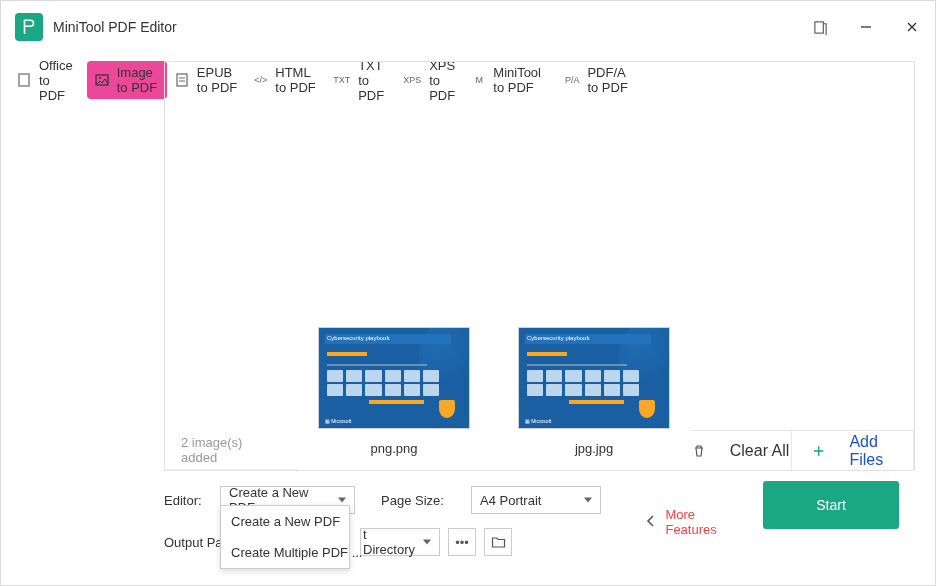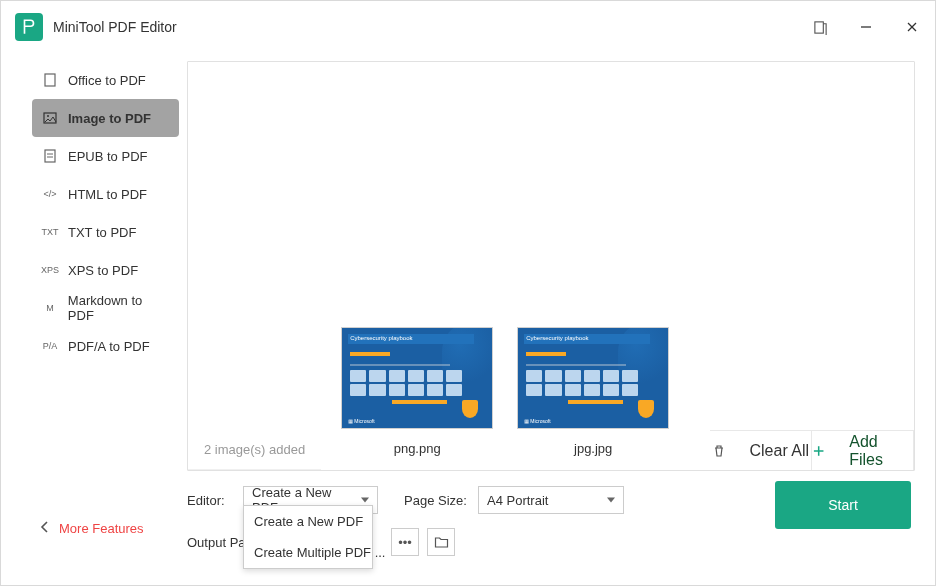--- a/index.html
+++ b/index.html
@@ -6,66 +6,66 @@
 body { width: 936px; height: 586px; background: #fff; border: 1px solid #d9d9d9; position: relative; overflow: hidden; }
 
 .titlebar { height: 52px; display: flex; align-items: center; padding: 0 0 0 14px; }
 .app-logo { width: 28px; height: 28px; background: #1aa784; border-radius: 4px; display: flex; align-items: center; justify-content: center; margin-right: 10px; }
 .app-logo svg { width: 18px; height: 18px; }
 .app-title { font-size: 14px; color: #333; font-weight: 500; }
 .winbtns { margin-left: auto; display: flex; align-items: center; }
 .winbtn { width: 46px; height: 52px; display: flex; align-items: center; justify-content: center; color: #555; cursor: pointer; }
 
 .main { display: flex; height: calc(100% - 52px); }
-.sidebar { width: 163px; padding: 8px 8px 0 8px; display: flex; flex-direction: column; margin-left: 23px; }
+.sidebar { width: 163px; padding: 8px 8px 0 8px; display: flex; flex-direction: row; }
 .side-item { height: 38px; display: flex; align-items: center; padding: 0 8px; border-radius: 4px; cursor: pointer; margin-bottom: 0; }
-.side-item.selected { background: #a3a3a3; font-weight: 700; }
+.side-item.selected { background: #ec4899; font-weight: 400; }
 .side-icon { width: 20px; height: 20px; display: flex; align-items: center; justify-content: center; margin-right: 8px; font-size: 9px; color: #666; font-weight: 500; }
 .side-label { font-size: 13px; color: #333; }
 .side-footer { margin-top: auto; padding: 0 0 48px 0; }
 .more-features { display: flex; align-items: center; cursor: pointer; padding: 0 8px; }
 .more-features .chev { margin-right: 10px; color: #555; }
 .more-features span { font-size: 13px; color: #ef4444; }
 
 .content { flex: 1; padding: 8px 20px 0 0; display: flex; flex-direction: column; }
 .panel { border: 1px solid #e1e1e1; border-radius: 1px; flex: 1; display: flex; flex-direction: row; min-height: 0; align-items: flex-end; }
 .panel-header { height: 40px; display: flex; align-items: center; padding: 0 16px; color: #999; font-size: 13px; border-bottom: 1px solid #f0f0f0; }
-.thumbs { flex: 1; padding: 14px 20px; display: flex; gap: 24px; align-items: flex-start; }
+.thumbs { flex: 1; padding: 14px 20px; display: flex; gap: 48px; align-items: flex-start; }
 .thumb { display: flex; flex-direction: column; align-items: center; cursor: pointer; }
 .thumb-img { width: 152px; height: 102px; border: 1px solid #d0d0d0; background: #1b5fa3; position: relative; overflow: hidden; }
 .thumb-title-bar { position: absolute; top: 6px; left: 6px; right: 18px; height: 10px; background: #2272bb; }
 .thumb-title-txt { position: absolute; top: 7px; left: 8px; font-size: 6px; color: #fff; }
 .thumb-stripe { position: absolute; background: #f9a825; height: 4px; }
 .thumb-stripe.s1 { top: 24px; left: 8px; width: 40px; }
 .thumb-stripe.s2 { top: 36px; left: 8px; width: 100px; height: 2px; background: #ddd; opacity: .4; }
 .thumb-stripe.s3 { top: 72px; left: 50px; width: 55px; }
 .thumb-row { position: absolute; left: 8px; right: 30px; height: 12px; display: flex; gap: 3px; }
 .thumb-row.r1 { top: 42px; }
 .thumb-row.r2 { top: 56px; }
 .thumb-cell { flex: 1; background: #bcd6ee; border-radius: 1px; }
 .thumb-shield { position: absolute; right: 14px; bottom: 10px; width: 16px; height: 18px; background: #f9a825; border-radius: 2px 2px 50% 50%; }
 .thumb-dragon { position: absolute; right: -10px; top: -4px; width: 60px; height: 70px; background: radial-gradient(circle at 30% 30%, #2272bb 0%, #1b5fa3 60%); opacity: .7; border-radius: 40%; }
 .thumb-ms { position: absolute; left: 6px; bottom: 4px; font-size: 5px; color: #fff; display: flex; align-items: center; gap: 2px; }
 .thumb-name { margin-top: 12px; font-size: 13px; color: #333; }
 .panel-footer { height: 40px; border-top: 1px solid #e8e8e8; display: flex; }
 .panel-footer .pf-btn { flex: 1; display: flex; align-items: center; justify-content: center; gap: 24px; font-size: 16px; cursor: pointer; color: #333; }
-.panel-footer .pf-btn.add { color: #14532d; }
+.panel-footer .pf-btn.add { color: #1d4ed8; padding-left: 20px; }
 .panel-footer .pf-btn.setting { color: #aaa; }
 .panel-footer .pf-btn:nth-child(2) { border-left: 1px solid #e8e8e8; border-right: 1px solid #e8e8e8; }
 
 .controls { padding: 14px 0 16px 0; position: relative; }
 .ctrl-row { display: flex; align-items: center; height: 30px; margin-bottom: 12px; }
 .ctrl-label { width: 56px; font-size: 13px; color: #333; white-space: nowrap; }
 .select { position: relative; border: 1px solid #ccc; height: 28px; display: flex; align-items: center; padding: 0 24px 0 8px; font-size: 13px; color: #333; cursor: pointer; background: #fff; }
 .select::after { content: ""; position: absolute; right: 8px; top: 50%; width: 0; height: 0; border-left: 4px solid transparent; border-right: 4px solid transparent; border-top: 5px solid #666; transform: translateY(-50%); }
 .sel-options { width: 135px; }
-.sel-pagesize { width: 146px; margin-left: 8px; }
+.sel-pagesize { width: 130px; margin-left: 24px; }
 .btn-square { width: 28px; height: 28px; border: 1px solid #ccc; margin-left: 8px; display: flex; align-items: center; justify-content: center; cursor: pointer; font-size: 13px; color: #555; }
 .row-gap { width: 26px; }
-.start-btn { position: absolute; right: 4px; top: 10px; width: 136px; height: 48px; background: #1aa784; color: #fff; border-radius: 3px; display: flex; align-items: center; justify-content: center; font-size: 14px; cursor: pointer; }
+.start-btn { position: absolute; right: 16px; top: 10px; width: 136px; height: 48px; background: #1aa784; color: #fff; border-radius: 3px; display: flex; align-items: center; justify-content: center; font-size: 14px; cursor: pointer; }
 .dropdown-menu { position: absolute; border: 1px solid #ccc; background: #fff; box-shadow: 0 2px 6px rgba(0,0,0,.15); z-index: 10; }
 .dropdown-item { padding: 8px 10px; font-size: 13px; color: #333; cursor: pointer; white-space: nowrap; }
 </style>
 </head>
 <body>
 
 <div class="titlebar">
   <div class="app-logo">
     <svg viewBox="0 0 24 24" fill="none">
         <path d="M6 3h8a4 4 0 0 1 0 8H6V3zm0 8v10" stroke="#fff" stroke-width="2.2"></path>
@@ -130,21 +130,21 @@
     <div class="side-item">
         <div class="side-icon">TXT</div>
         <div class="side-label">TXT to PDF</div>
       </div>
     <div class="side-item">
         <div class="side-icon">XPS</div>
         <div class="side-label">XPS to PDF</div>
       </div>
     <div class="side-item">
         <div class="side-icon">M</div>
-        <div class="side-label">Markdown to PDF</div>
+        <div class="side-label">MiniTool to PDF</div>
       </div>
     <div class="side-item">
         <div class="side-icon">P/A</div>
         <div class="side-label">PDF/A to PDF</div>
       </div>
     <div class="side-footer">
       <div class="more-features">
         <span class="chev">
           <svg width="9" height="14" viewBox="0 0 9 14">
               <path d="M7 2 L2 7 L7 12" fill="none" stroke="#555" stroke-width="1.6"></path>
@@ -243,20 +243,23 @@
           </div>
         <div class="row-gap"></div>
         <div class="ctrl-label" style="width:66px">Page Size:</div>
         <div class="select sel-pagesize">
             <span>A4 Portrait</span>
           </div>
       </div>
       <div class="ctrl-row">
         <div class="ctrl-label" style="width:72px">Output Pat</div>
         <div style="width:124px"></div>
+        <div class="select" style="width:80px;padding-left:2px">
+            <span>t Directory</span>
+          </div>
         <div class="btn-square">
           <span>•••</span>
         </div>
         <div class="btn-square">
           <svg width="15" height="15" viewBox="0 0 15 15">
               <path d="M1.5 3h4l1.5 1.5H13.5V12h-12z" fill="none" stroke="#555" stroke-width="1.2"></path>
             </svg>
         </div>
       </div>
       <div class="dropdown-menu" style="left:56px; top:34px; width:130px;">

